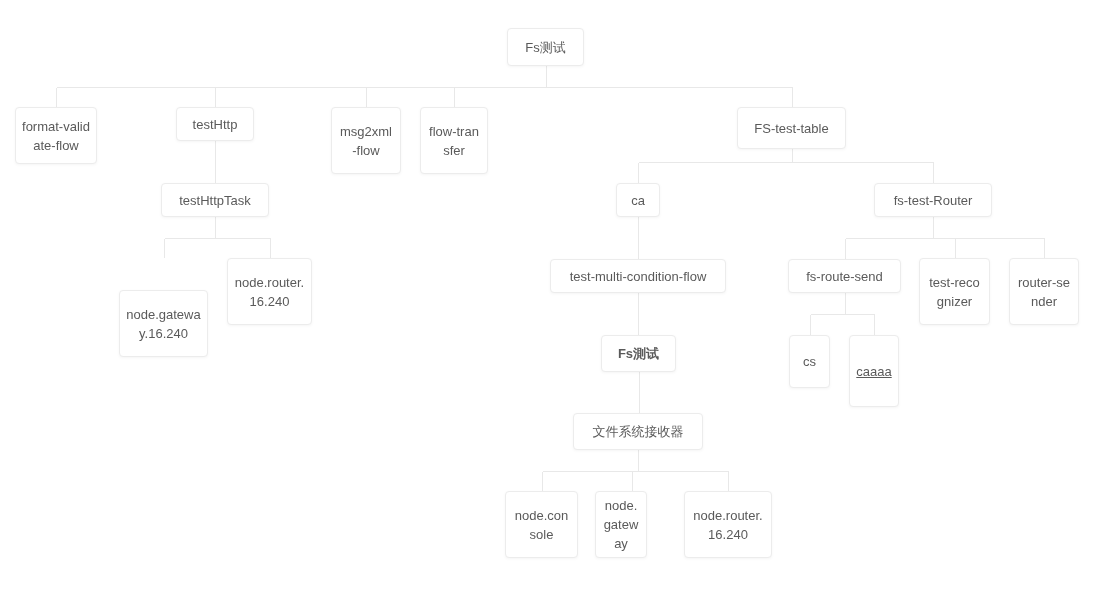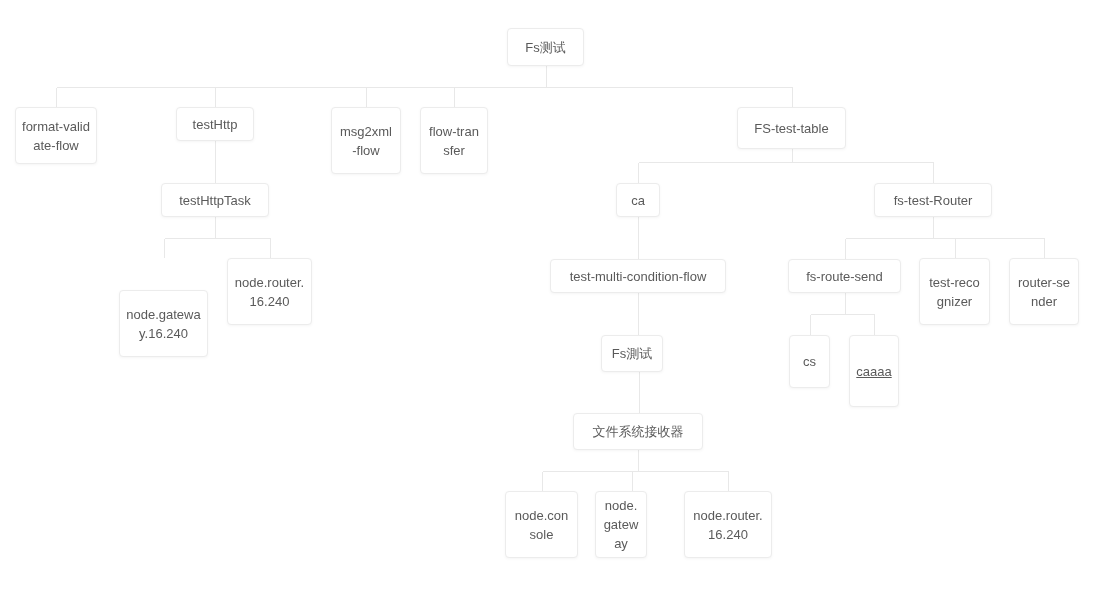--- a/index.html
+++ b/index.html
@@ -156,21 +156,21 @@
       </div>
       <div class="node" style="left: 788px; top: 259px; width: 113px; height: 34px;">
         <span class="label">fs-route-send</span>
       </div>
       <div class="node" style="left: 919px; top: 258px; width: 71px; height: 67px;">
         <span class="label">test-recognizer</span>
       </div>
       <div class="node" style="left: 1009px; top: 258px; width: 70px; height: 67px;">
         <span class="label">router-sender</span>
       </div>
-      <div class="node cjk" style="left: 601px; top: 335px; width: 62px; height: 37px;">
+      <div class="node cjk" style="left: 601px; top: 335px; width: 75px; height: 37px; font-weight: bold;">
         <span class="label">Fs測试</span>
       </div>
       <div class="node" style="left: 789px; top: 335px; width: 41px; height: 53px;">
         <span class="label">cs</span>
       </div>
       <div class="node" style="left: 849px; top: 335px; width: 50px; height: 72px; text-decoration: underline;">
         <span class="label">caaaa</span>
       </div>
       <div class="node cjk" style="left: 573px; top: 413px; width: 130px; height: 37px;">
         <span class="label">文件系统接收器</span>

